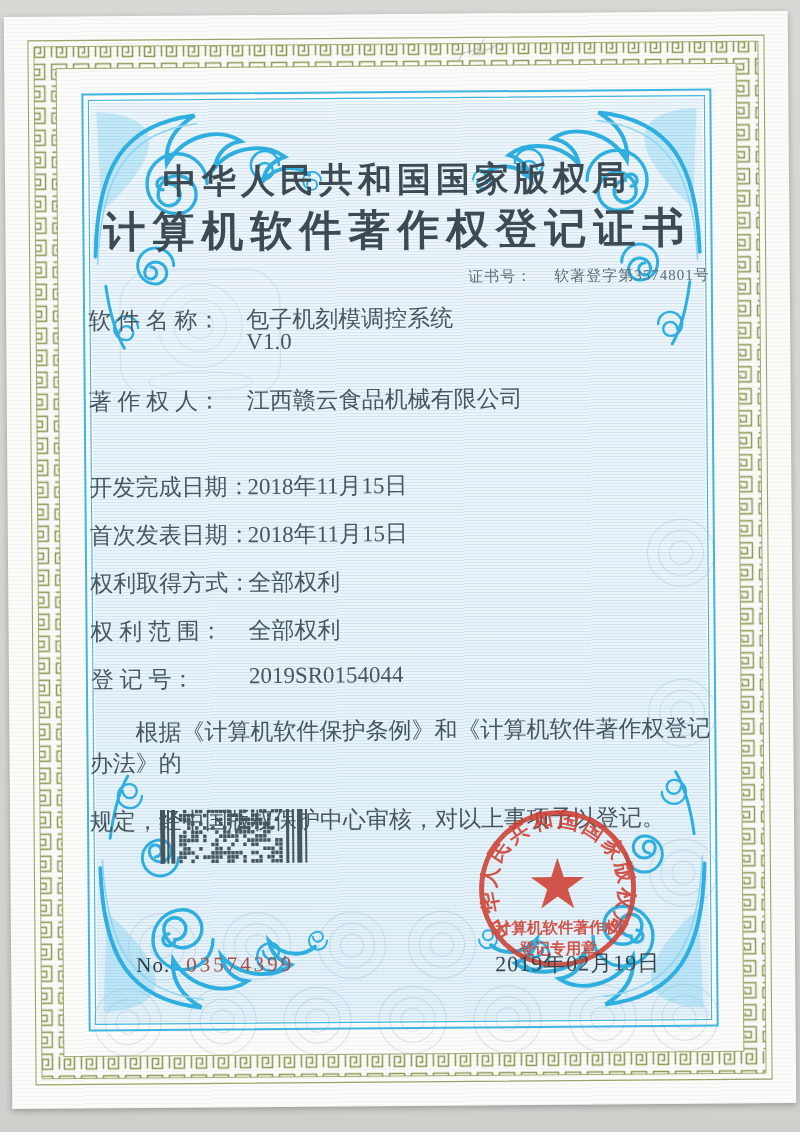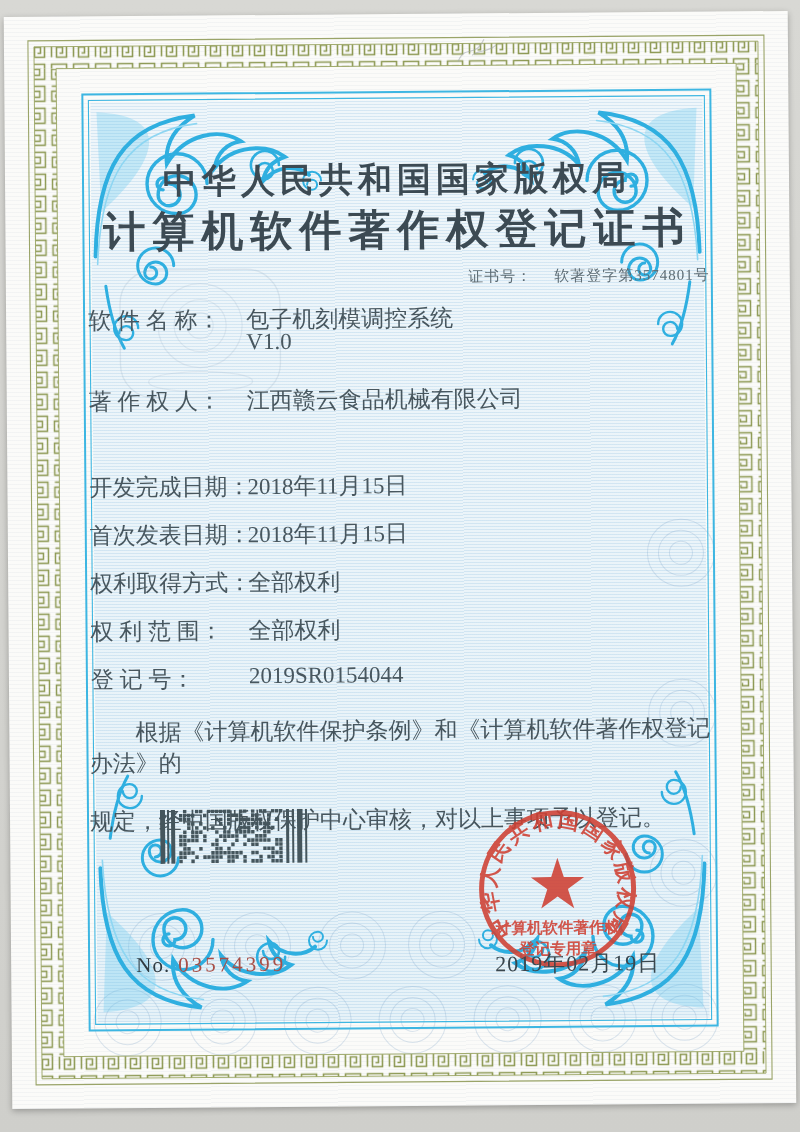--- a/index.html
+++ b/index.html
@@ -36,21 +36,21 @@
   .row-0{top:289px;} .row-1{top:370px;}
   .row-2{top:456px;} .row-3{top:504px;} .row-4{top:552px;} .row-5{top:600px;} .row-6{top:648px;}
   .version{position:absolute;left:240px;top:314px;font-size:23px;color:#48575f;}
   .para{position:absolute;left:80px;top:701px;width:636px;font-size:23px;color:#47565e;}
   .para .l1{text-indent:2em;display:block;}
   .para .l2{display:block;margin-top:27px;}
   .barcode{position:absolute;left:150px;top:794px;width:152px;height:54px;}
   .seal{position:absolute;left:457px;top:784px;width:180px;height:190px;opacity:.88;}
   .seal-date{position:absolute;left:484px;top:936px;font-size:22px;color:#3a474e;letter-spacing:1px;z-index:5;}
   .serial{position:absolute;left:125px;top:937px;font-size:21px;color:#2f3b42;letter-spacing:1px;}
-  .serial .num{color:#a84f47;margin-left:8px;letter-spacing:3px;}
+  .serial .num{color:#a84f47;margin-left:16px;letter-spacing:3px;}
   .cpcc-wm{position:absolute;left:100px;top:248px;opacity:.5;}
   .wm-layer{position:absolute;left:0;top:0;width:784px;height:1092px;z-index:1;pointer-events:none;}
   .wm{position:absolute;border:1px solid rgba(118,158,198,.26);border-radius:50%;}
   .pencil{position:absolute;left:440px;top:16px;z-index:4;opacity:.55;}
 </style>
 </head>
 <body>
 
 <div class="paper">
 

